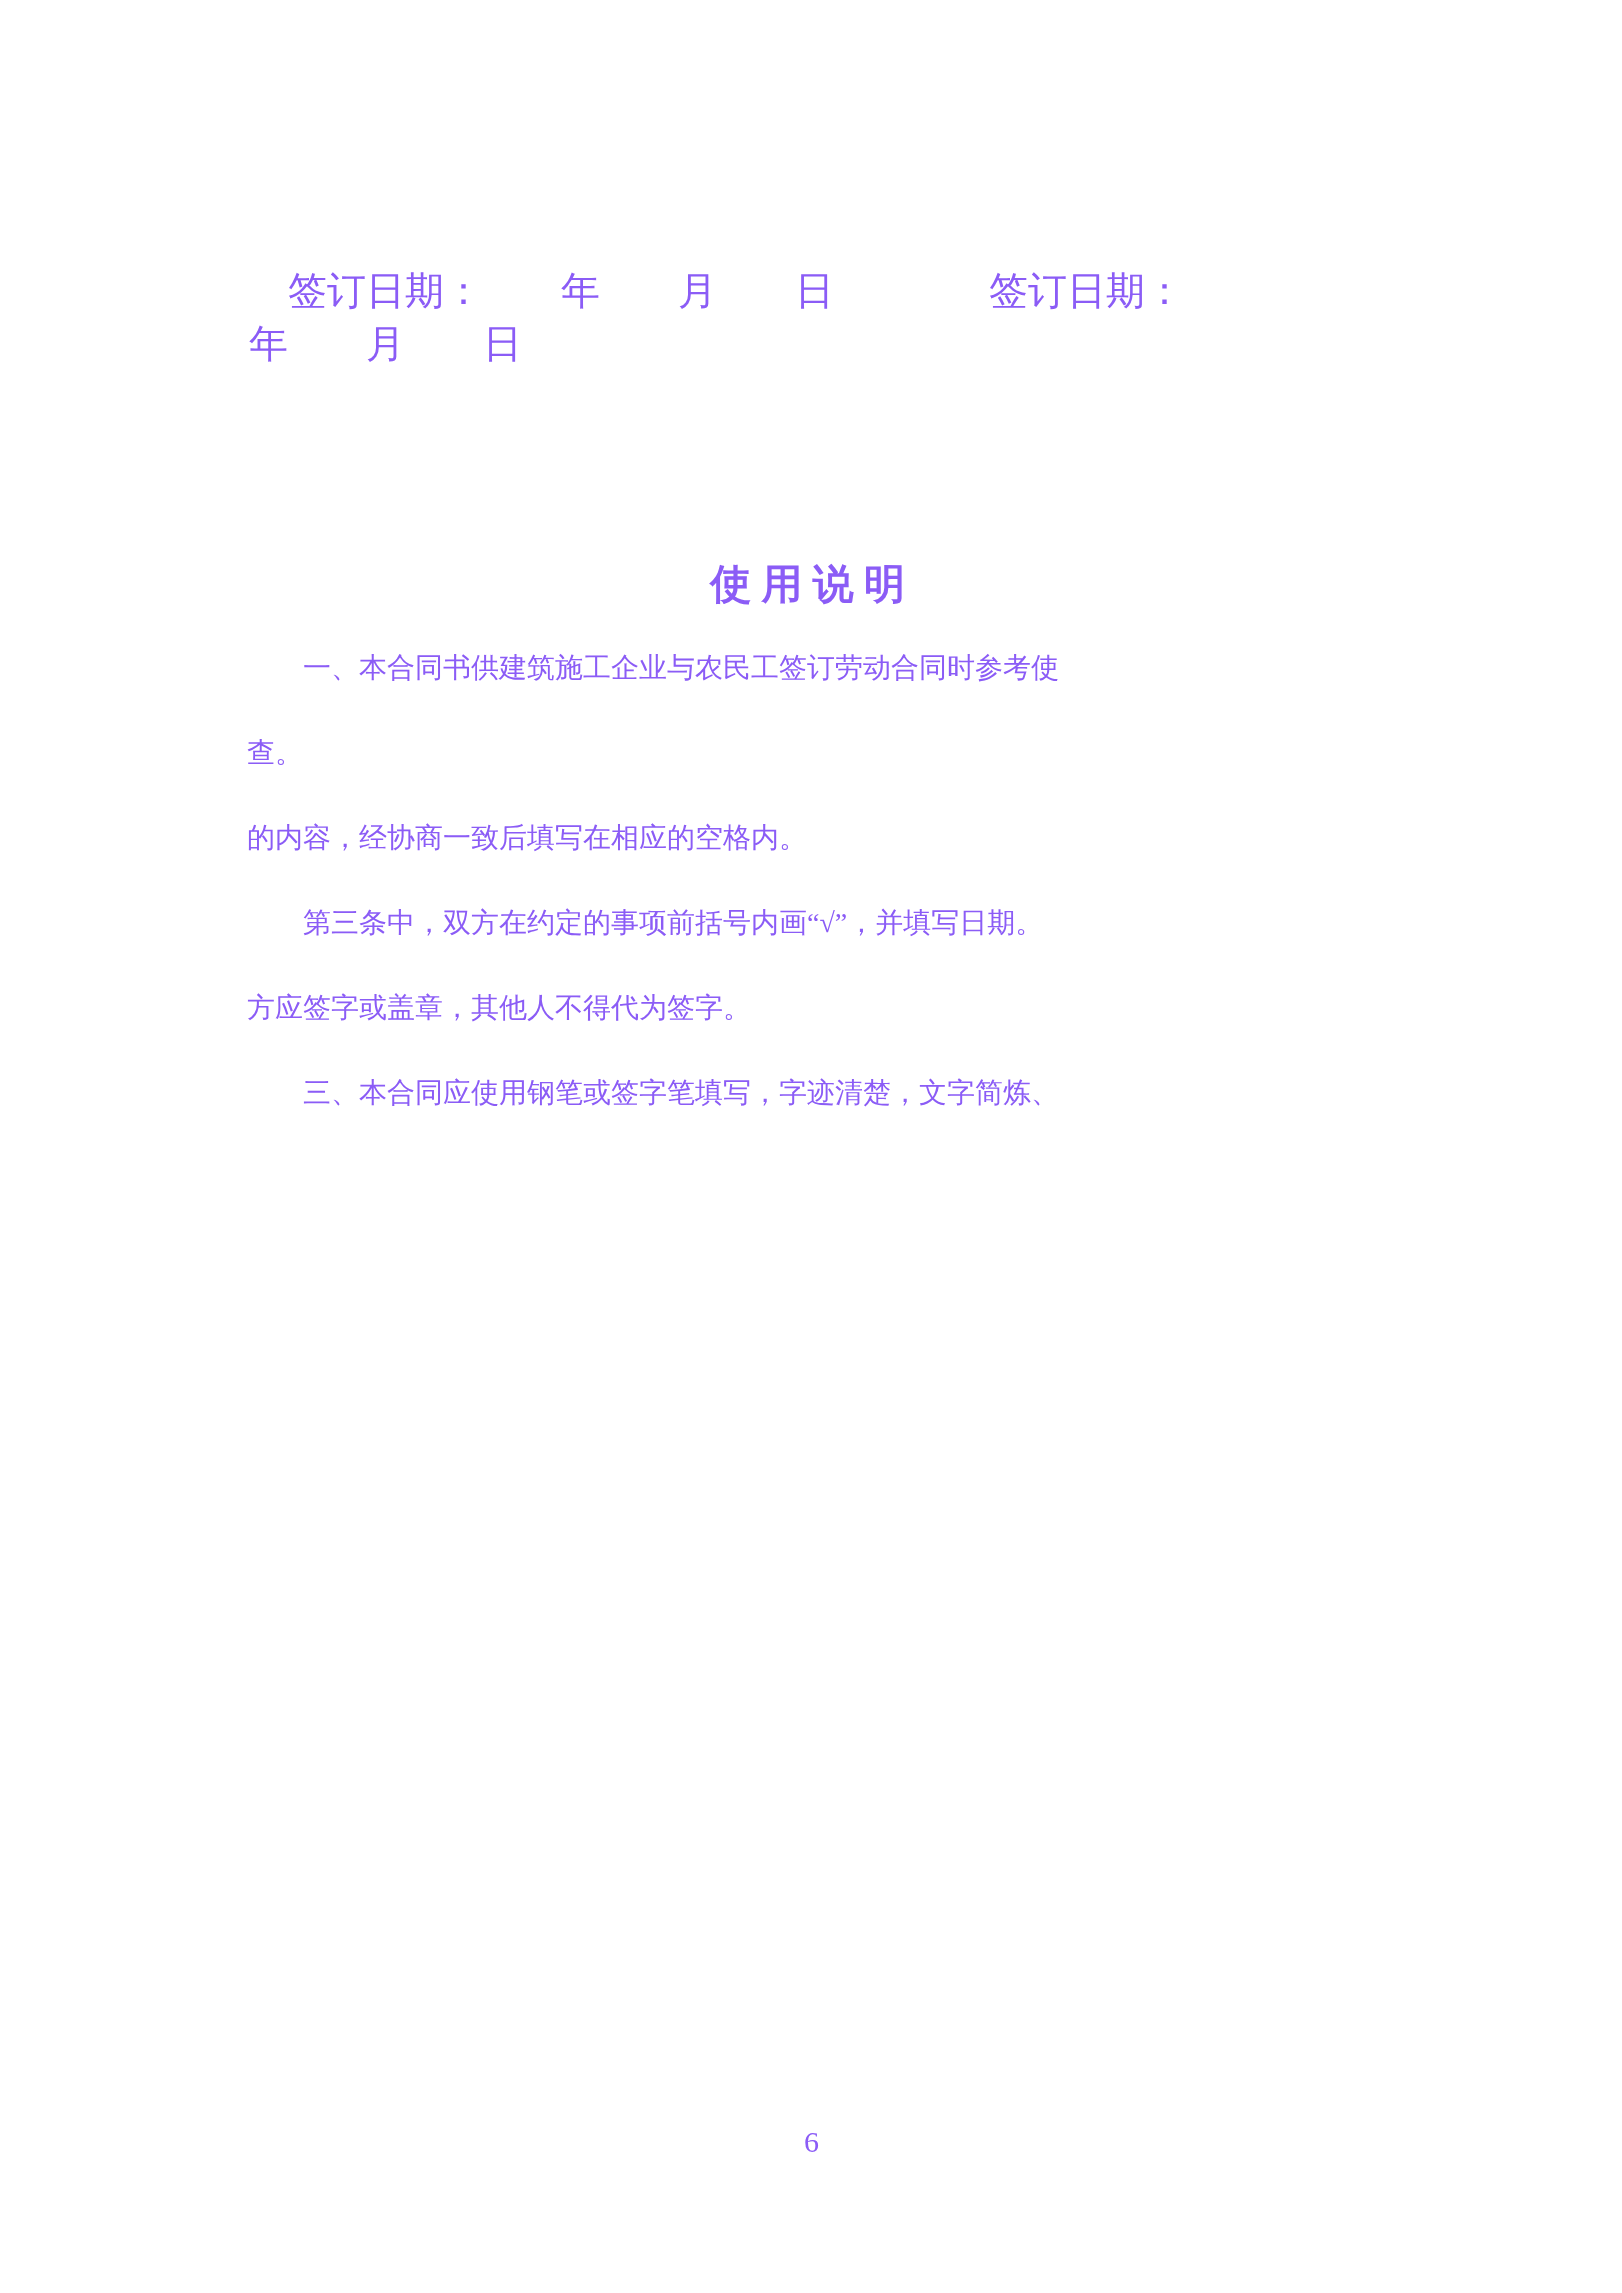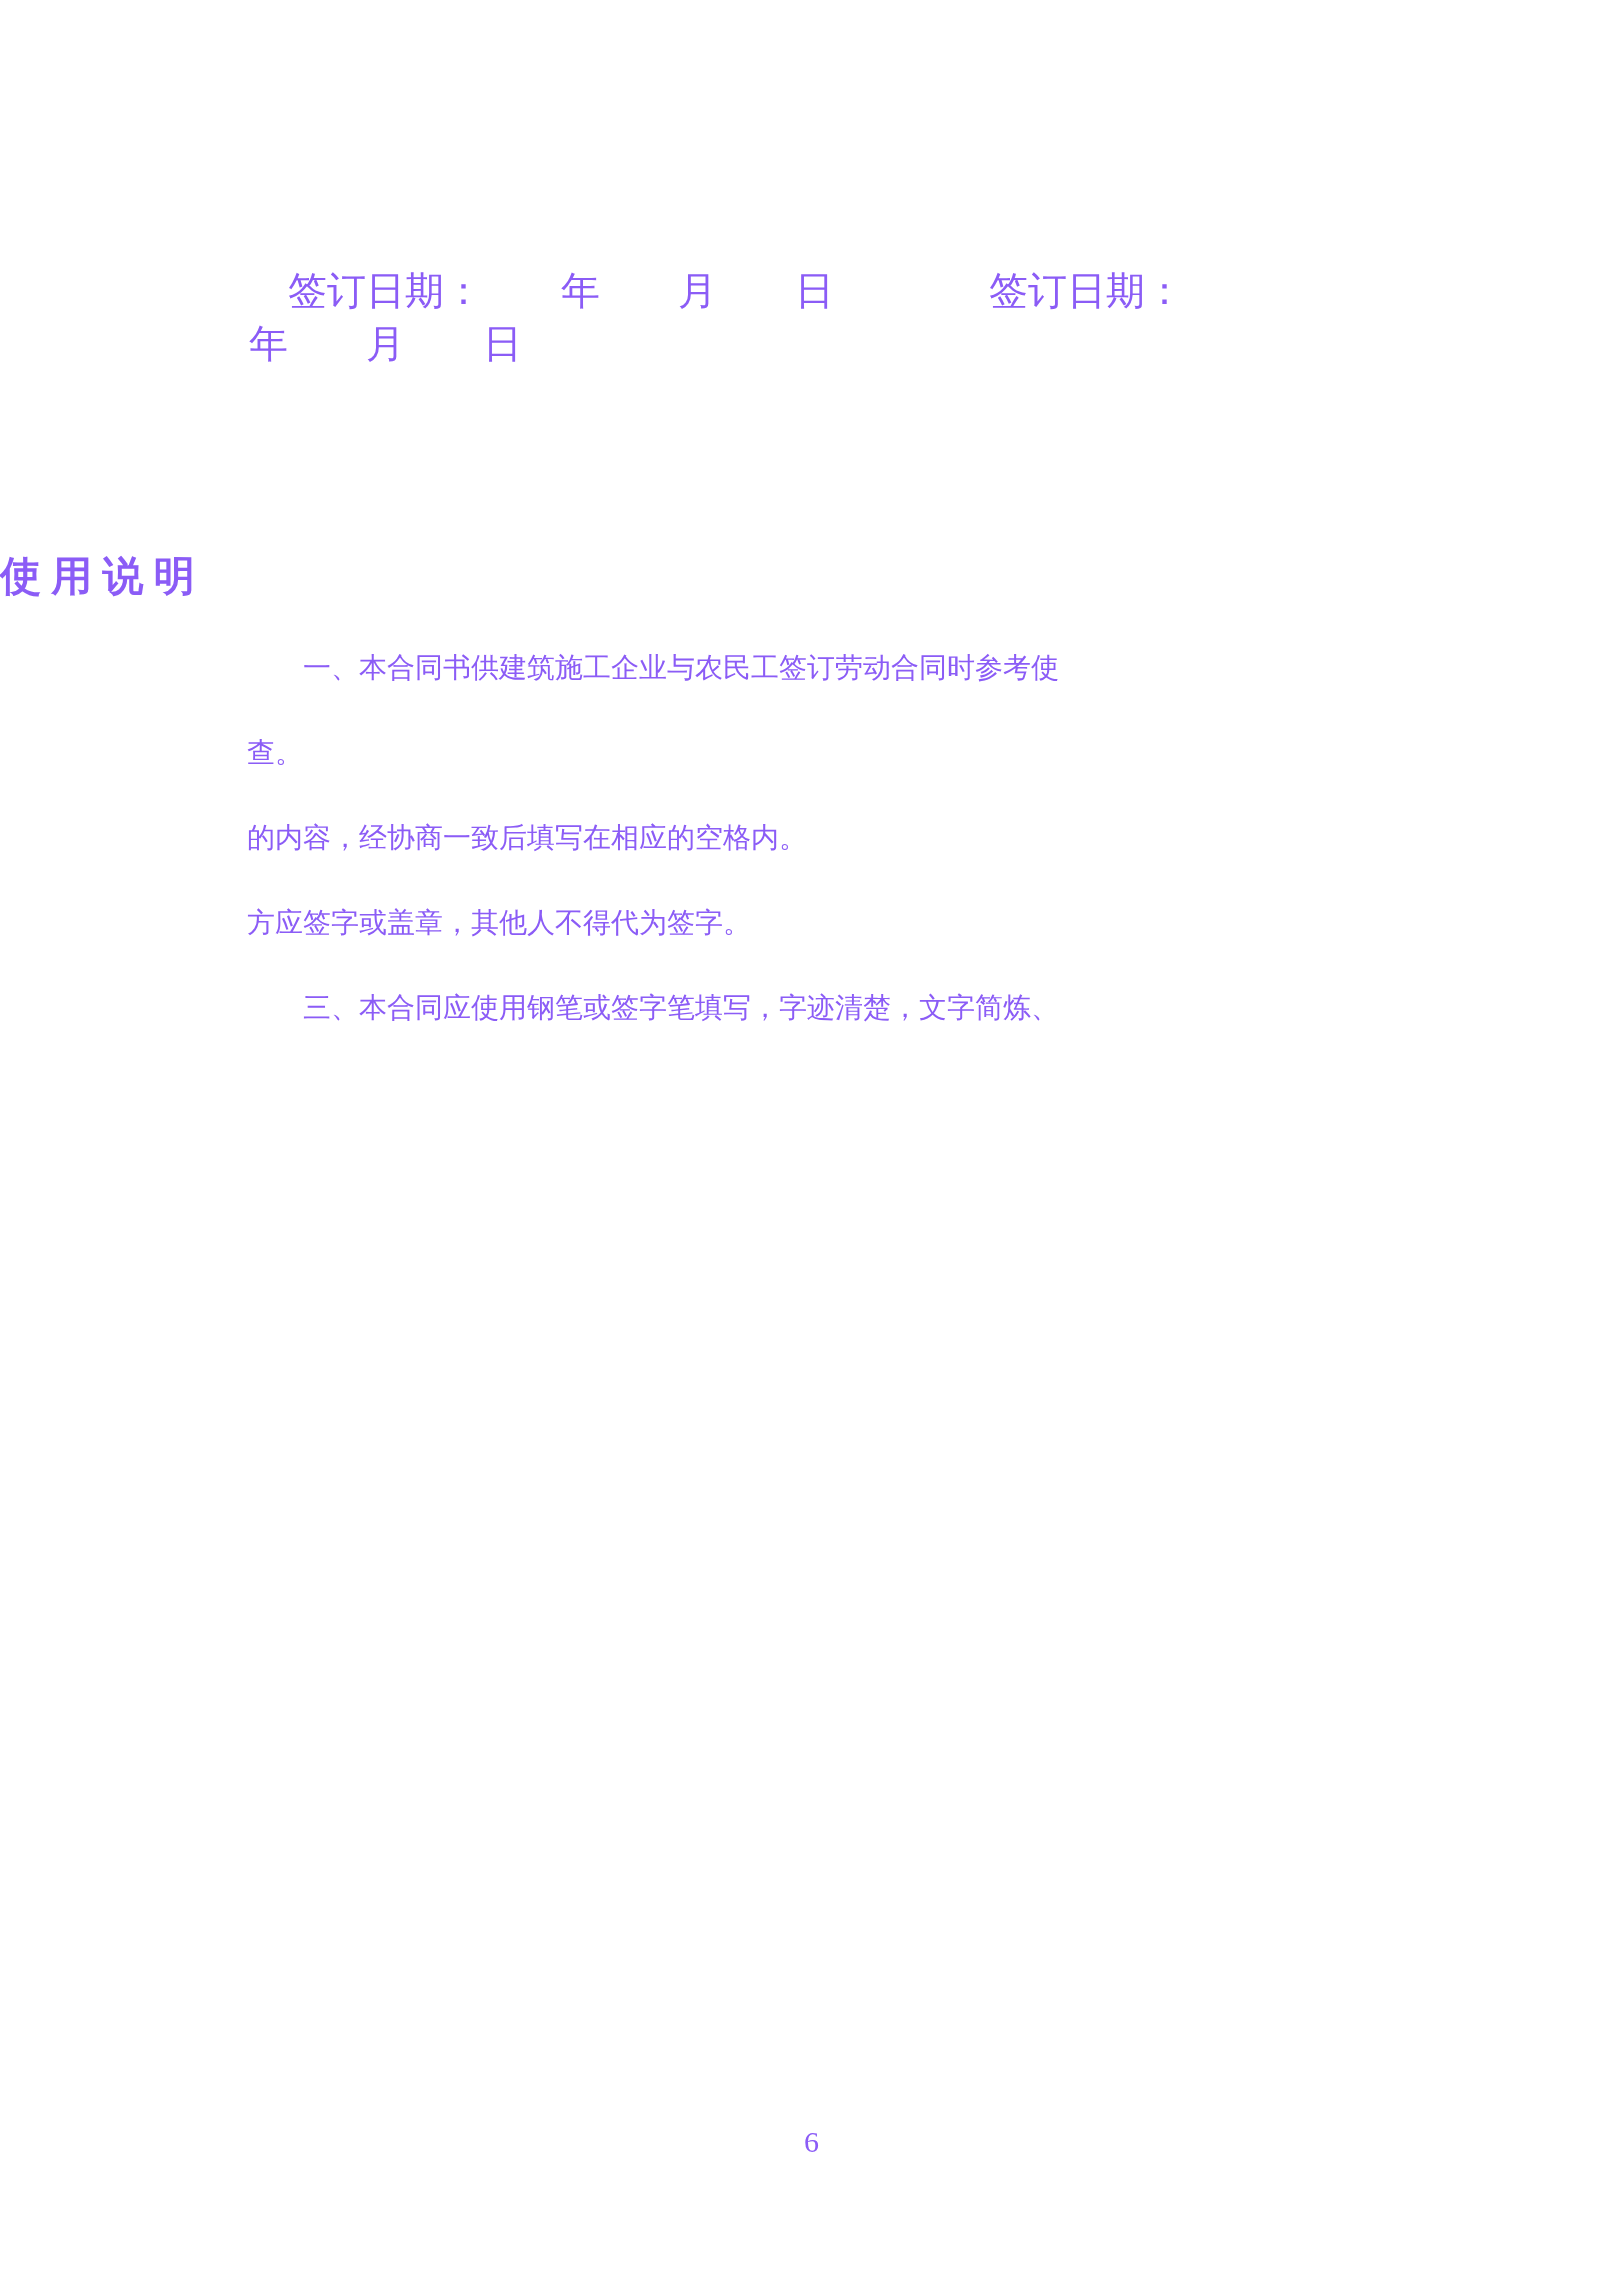--- a/index.html
+++ b/index.html
@@ -37,22 +37,22 @@
     font-size: 39px;
     line-height: 1.25;
     white-space: pre;
   }
   
   .doc-title {
     position: absolute;
     top: 549px;
     left: 0;
     width: 1599px;
-    margin: 0;
-    text-align: left;
+    margin: 8px;
+    text-align: center;
     font-size: 41px;
     font-weight: bold;
     white-space: pre;
   }
   
   .body-lines {
     position: absolute;
     top: 625px;
     left: 247px;
     width: 1164px;
@@ -84,20 +84,21 @@
   </div>
 
   <div class="date-line-2">年　　月　　日</div>
 
   <h1 class="doc-title">使 用 说 明</h1>
 
   <div class="body-lines">
     <div class="body-line">　　一、本合同书供建筑施工企业与农民工签订劳动合同时参考使</div>
     <div class="body-line">查。</div>
     <div class="body-line">的内容，经协商一致后填写在相应的空格内。</div>
+    <div class="body-line">　　第三条中，双方在约定的事项前括号内画“√”，并填写日期。</div>
     <div class="body-line">方应签字或盖章，其他人不得代为签字。</div>
     <div class="body-line">　　三、本合同应使用钢笔或签字笔填写，字迹清楚，文字简炼、</div>
   </div>
 
   <div class="page-number">6</div>
 
 </div>
 
 
 </body></html>

